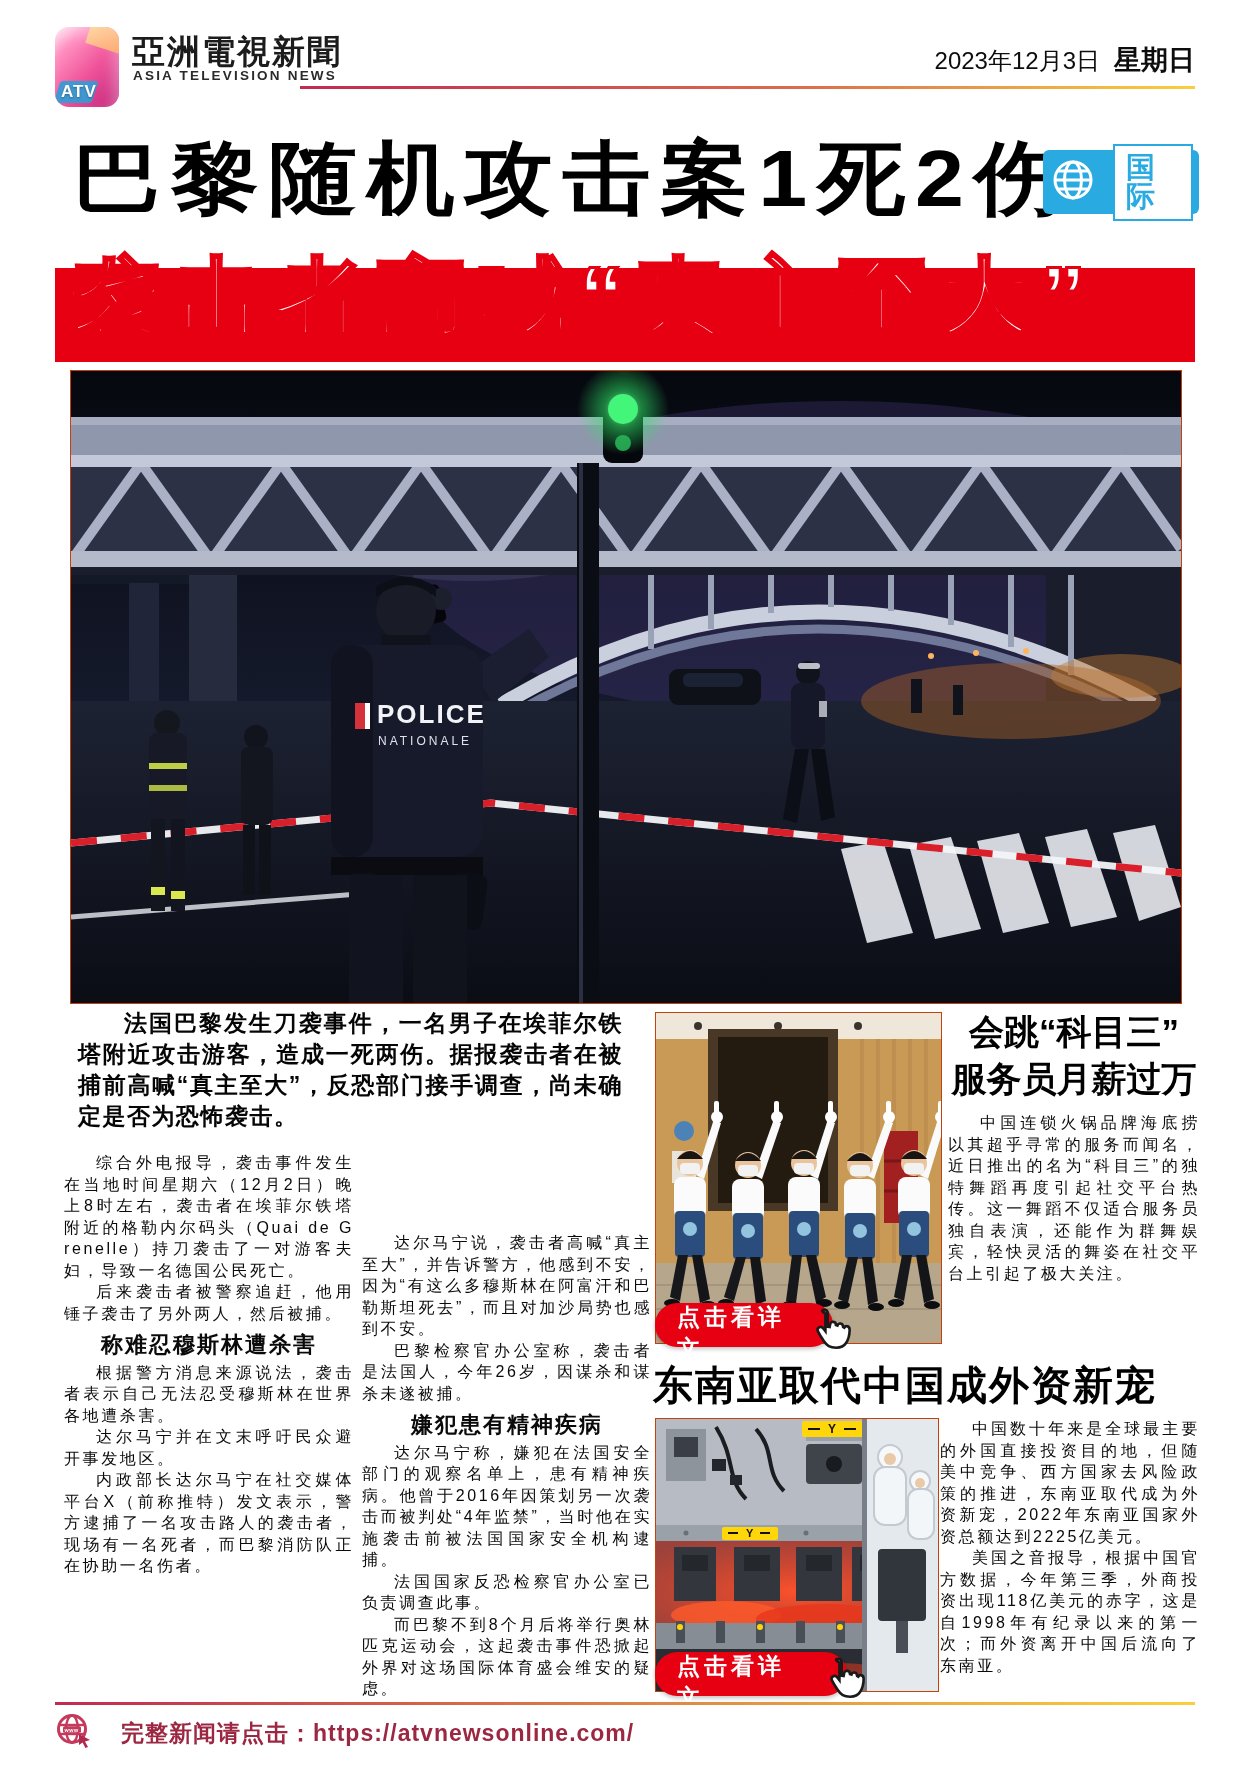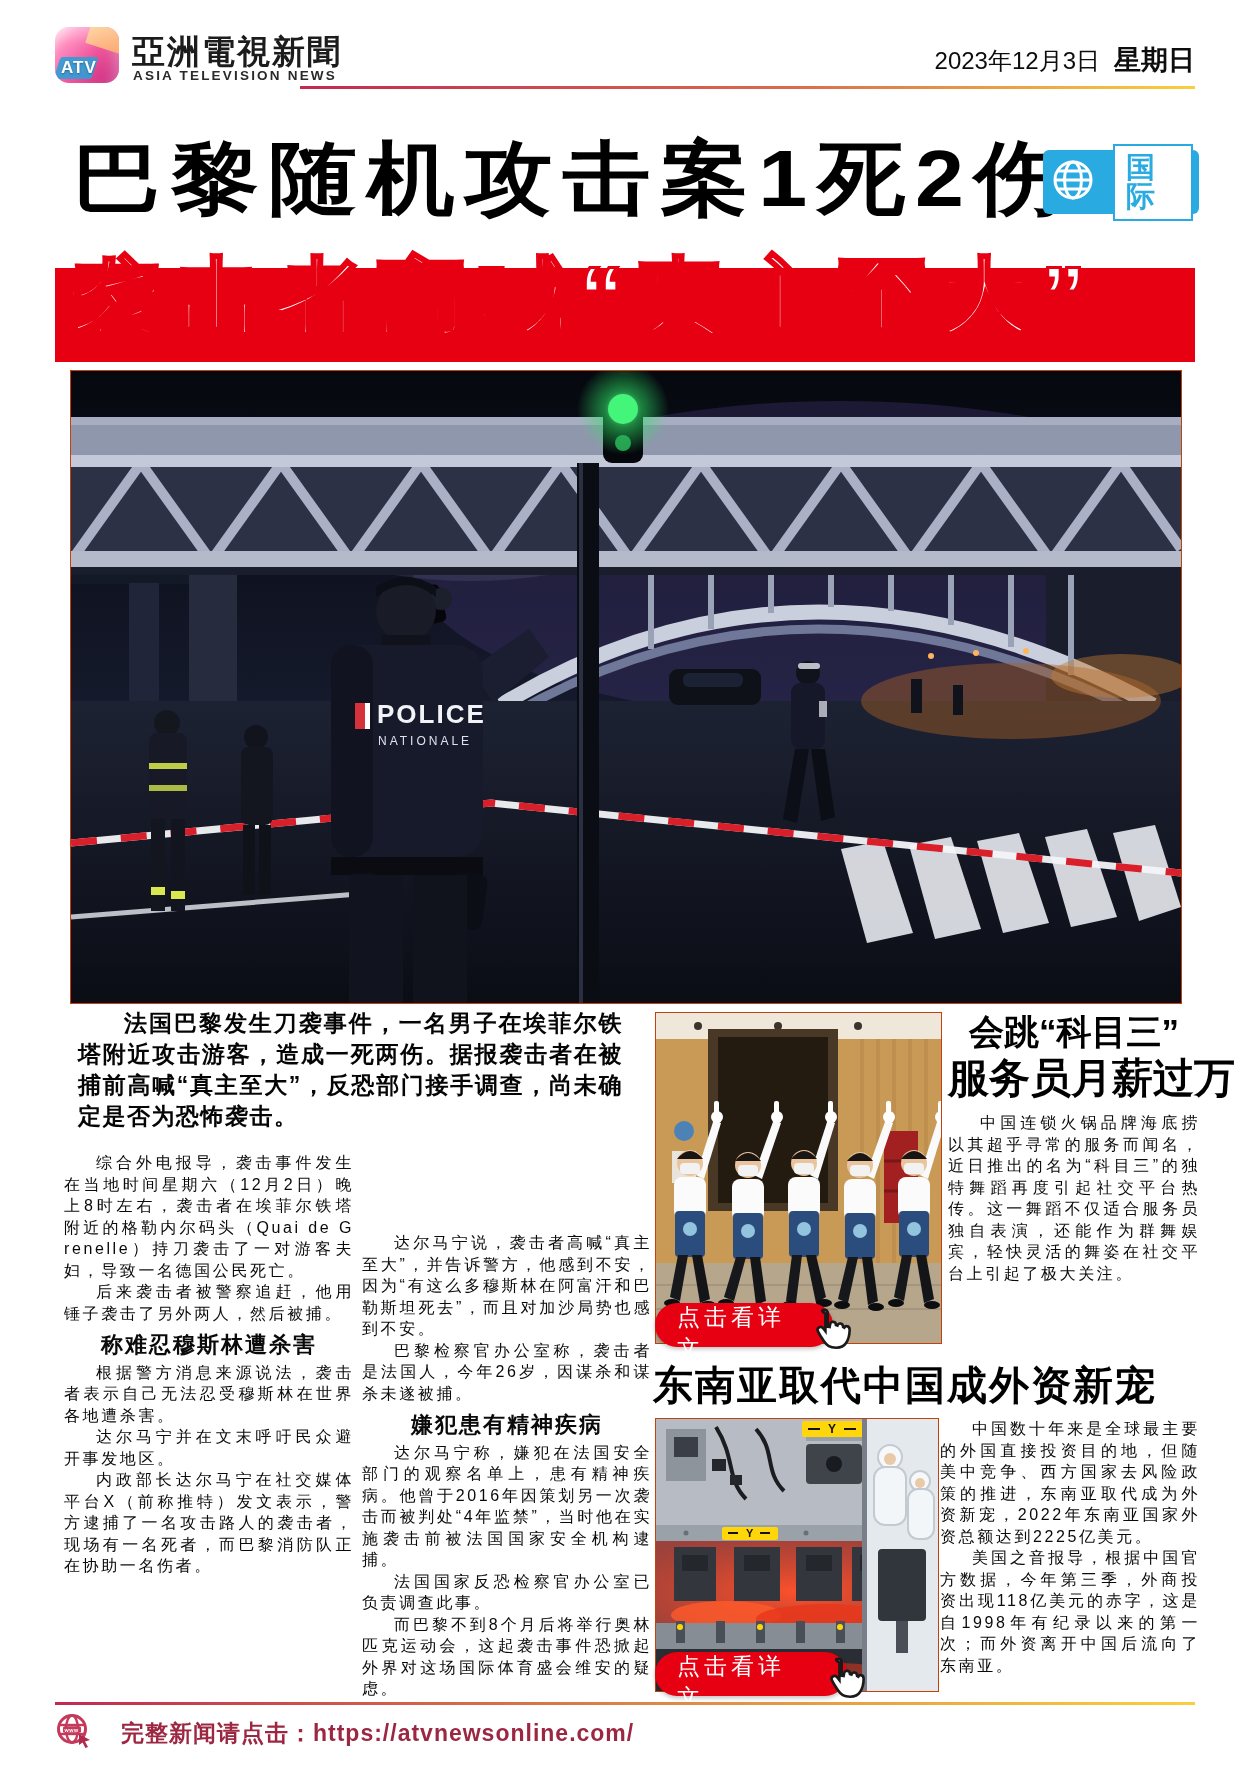--- a/index.html
+++ b/index.html
@@ -5,21 +5,21 @@
   * { margin:0; padding:0; box-sizing:border-box; }
   html,body { background:#ffffff; }
   body {
     width:1250px; height:1768px; position:relative; overflow:hidden;
     font-family:"Liberation Sans","DejaVu Sans",sans-serif; color:#111;
   }
   .abs { position:absolute; }
 
   
   .logo {
-    left:55px; top:27px; width:64px; height:56px; border-radius:14px;
+    left:55px; top:27px; width:64px; height:80px; border-radius:14px;
     background:linear-gradient(135deg,#ffe3ef 0%,#ff8fc0 22%,#f0559b 55%,#c2227a 100%);
     overflow:hidden; box-shadow:inset -6px 8px 14px rgba(255,255,255,.35);
   }
   .logo .facet { position:absolute; right:-6px; top:-8px; width:36px; height:30px;
     background:linear-gradient(135deg,#ffe9a8,#ffb36b); transform:rotate(18deg); opacity:.85;}
   .logo .tri { position:absolute; left:2px; bottom:4px; width:38px; height:22px;
     background:#2f9fd6; transform:skewX(-18deg); border-radius:3px; opacity:.9;}
   .logo .abbr { position:absolute; left:6px; bottom:5px; color:#fff; font-weight:900;
     font-size:17px; letter-spacing:1px; text-shadow:0 1px 2px rgba(0,0,0,.35);}
   .brand-cn { left:132px; top:30px; font-size:33px; font-weight:900; color:#1c1c1c; letter-spacing:2px;}
@@ -53,28 +53,28 @@
     letter-spacing:2.6px; word-break:break-all;}
   .bodycol p { text-indent:2em; margin:0; }
   .bodycol h3 { font-size:22px; font-weight:900; letter-spacing:2px; text-align:center;
     margin:10px 0 6px; text-indent:0;}
   .col-left { left:64px; top:1152px; width:290px; }
   .col-mid  { left:362px; top:1184px; width:290px;margin-top:48px; }
 
   
   .s2-h { left:948px; top:1008px; width:252px; text-align:center; font-weight:900;
     color:#000; font-size:35px; line-height:47px; letter-spacing:0; white-space:nowrap;}
-  .s2-h .l2 { display:block; font-size:41px; }
+  .s2-h .l2 { display:block; font-size:35px; }
   .s2-body { left:948px; top:1112px; width:252px; }
   .s3-h { left:653px; top:1358px; width:547px; font-size:40px; font-weight:900;
     color:#000; letter-spacing:2px; white-space:nowrap;}
   .s3-body { left:940px; top:1418px; width:260px; }
 
   .read-btn { height:44px; background:#e60012; border-radius:24px; color:#fff;
-    font-size:23px; font-weight:400; letter-spacing:4px; display:flex; align-items:center;
+    font-size:23px; font-weight:700; letter-spacing:4px; display:flex; align-items:center;
     padding:16px 44px 0 22px; box-shadow:0 2px 4px rgba(0,0,0,.25); cursor:pointer;}
   .read-btn .hand { position:absolute; right:-22px; top:2px; width:52px; height:52px; }
 
   
   .foot-rule { left:55px; top:1702px; width:1140px; height:3px;
     background:linear-gradient(90deg,#c22a50 0%,#e08a45 55%,#f8d03e 100%); }
   .foot-row { left:55px; top:1712px; display:flex; align-items:center; gap:28px; }
   .foot-text { font-size:23px; font-weight:800; color:#9c2742; letter-spacing:1px; }
   .foot-text a { color:#9c2742; text-decoration:none; }
 </style>

